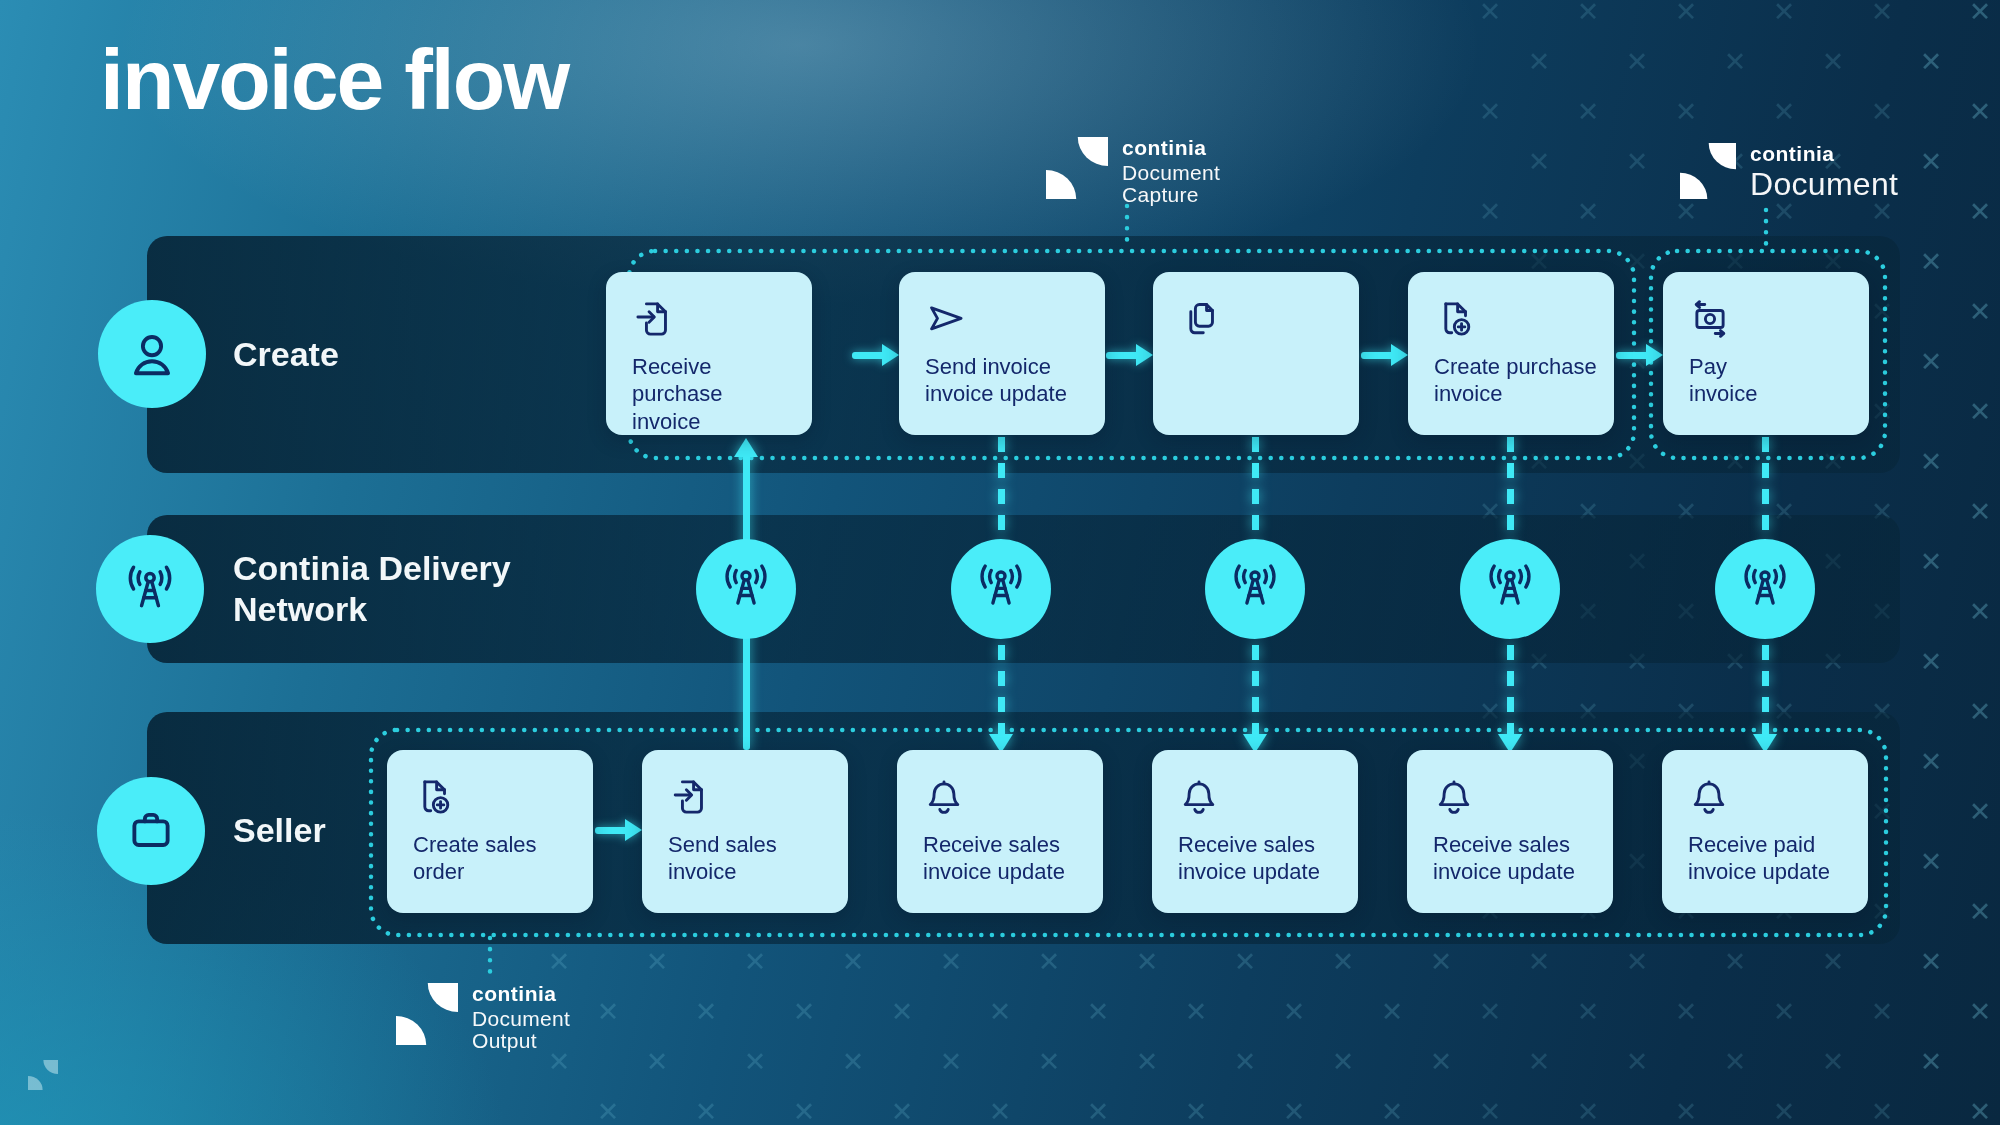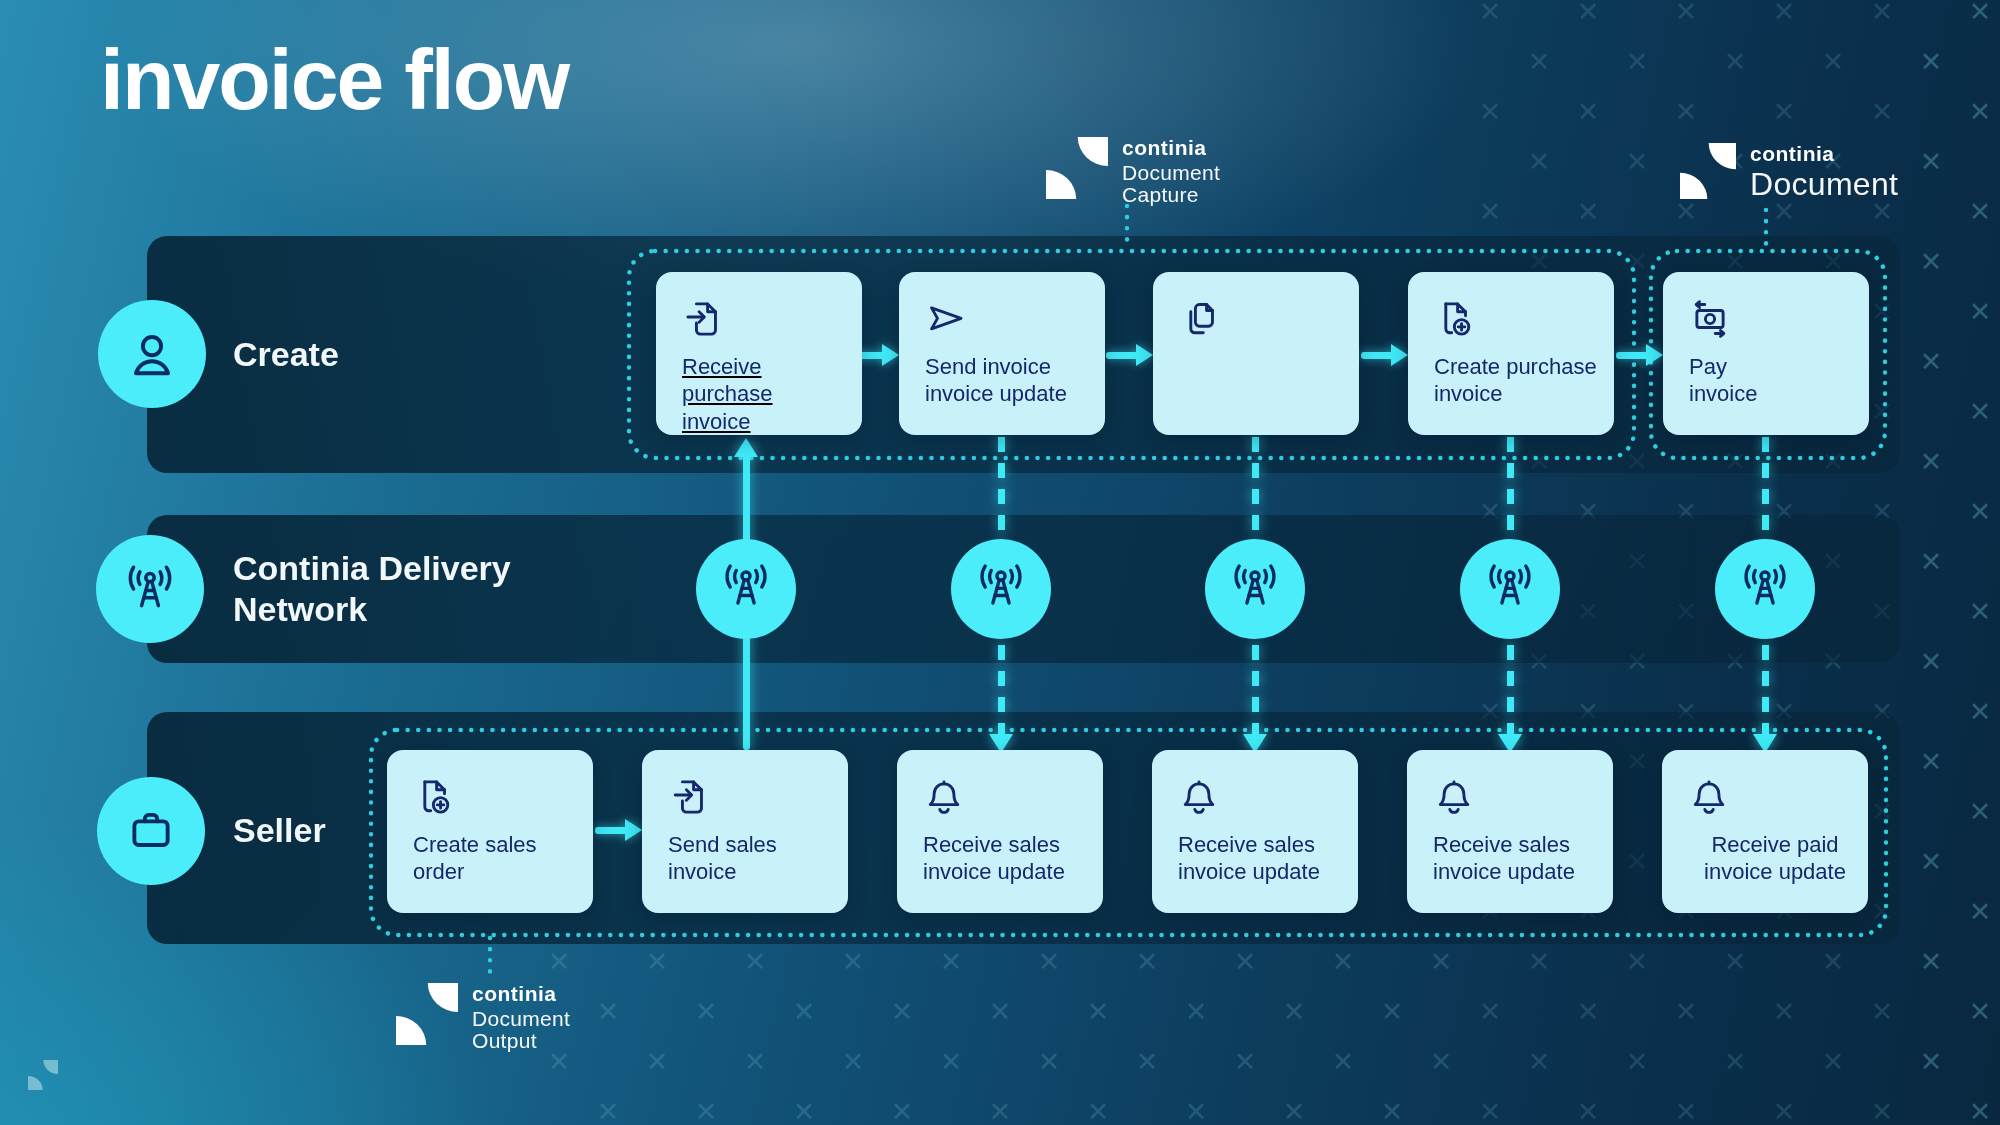--- a/index.html
+++ b/index.html
@@ -304,21 +304,21 @@
     </span>
   </div>
 
   <div class="corner-mark">
     <svg width="30" height="30" viewBox="0 0 24 24" fill="#bfe6ef">
       <path d="M12.3 0 H24 V11.2 A11.7 11.2 0 0 1 12.3 0 Z"></path>
       <path d="M11.7 24 H0 V12.8 A11.7 11.2 0 0 1 11.7 24 Z"></path>
     </svg>
   </div>
 
-<div class="step-box" style="left: 656px; top: 272px; text-decoration: underline;"><span class="step-icon"><svg viewBox="0 0 32 32" fill="none" stroke="#14286B" stroke-width="2.2" stroke-linecap="round" stroke-linejoin="round">
+<div class="step-box" style="left: 606px; top: 272px;"><span class="step-icon"><svg viewBox="0 0 32 32" fill="none" stroke="#14286B" stroke-width="2.2" stroke-linecap="round" stroke-linejoin="round">
           <path d="M11 4.5 H19.5 L25.5 10.5 V24.5 A3 3 0 0 1 22.5 27.5 H14 A3 3 0 0 1 11 24.5 V19"></path>
           <path d="M19.5 4.5 V10.5 H25.5"></path>
           <path d="M4.5 14.5 H16.5"></path>
           <path d="M13 10.5 L17 14.5 L13 18.5"></path>
         </svg></span><span class="step-label">Receive purchase
 invoice</span></div>
     <div class="step-box" style="left: 899px; top: 272px;"><span class="step-icon"><svg viewBox="0 0 32 32" fill="none" stroke="#14286B" stroke-width="2.2" stroke-linecap="round" stroke-linejoin="round">
           <path d="M5 7.5 L27.5 15.5 L5 23.5 L9.5 15.5 Z"></path>
         </svg></span><span class="step-label">Send invoice
 invoice update</span></div>
@@ -368,21 +368,21 @@
           <path d="M16 6 A7.5 7.5 0 0 1 23.5 13.5 C23.5 18.5 25 20.5 26.5 21.8 H5.5 C7 20.5 8.5 18.5 8.5 13.5 A7.5 7.5 0 0 1 16 6 Z"></path>
           <path d="M12.8 25.5 A3.4 3.4 0 0 0 19.2 25.5"></path>
         </svg></span><span class="step-label">Receive sales
 invoice update</span></div>
     <div class="step-box" style="left: 1407px; top: 750px;"><span class="step-icon"><svg viewBox="0 0 32 32" fill="none" stroke="#14286B" stroke-width="2.2" stroke-linecap="round" stroke-linejoin="round">
           <path d="M16 4.5 V6"></path>
           <path d="M16 6 A7.5 7.5 0 0 1 23.5 13.5 C23.5 18.5 25 20.5 26.5 21.8 H5.5 C7 20.5 8.5 18.5 8.5 13.5 A7.5 7.5 0 0 1 16 6 Z"></path>
           <path d="M12.8 25.5 A3.4 3.4 0 0 0 19.2 25.5"></path>
         </svg></span><span class="step-label">Receive sales
 invoice update</span></div>
-    <div class="step-box" style="left: 1662px; top: 750px; text-align: center;"><span class="step-icon"><svg viewBox="0 0 32 32" fill="none" stroke="#14286B" stroke-width="2.2" stroke-linecap="round" stroke-linejoin="round">
+    <div class="step-box" style="left: 1662px; top: 750px;"><span class="step-icon"><svg viewBox="0 0 32 32" fill="none" stroke="#14286B" stroke-width="2.2" stroke-linecap="round" stroke-linejoin="round">
           <path d="M16 4.5 V6"></path>
           <path d="M16 6 A7.5 7.5 0 0 1 23.5 13.5 C23.5 18.5 25 20.5 26.5 21.8 H5.5 C7 20.5 8.5 18.5 8.5 13.5 A7.5 7.5 0 0 1 16 6 Z"></path>
           <path d="M12.8 25.5 A3.4 3.4 0 0 0 19.2 25.5"></path>
         </svg></span><span class="step-label">Receive paid
 invoice update</span></div>
     <div class="net-node" style="left: 696px; top: 539px;">
       <span><svg viewBox="0 0 32 32" fill="none" stroke="#0B2C63" stroke-width="2" stroke-linecap="round" stroke-linejoin="round">
           <circle cx="16" cy="9.5" r="2.4"></circle>
           <path d="M15 11.7 L11.2 25.5 M17 11.7 L20.8 25.5"></path>
           <path d="M13.6 16.8 H18.4 M12.4 21 H19.6"></path>

